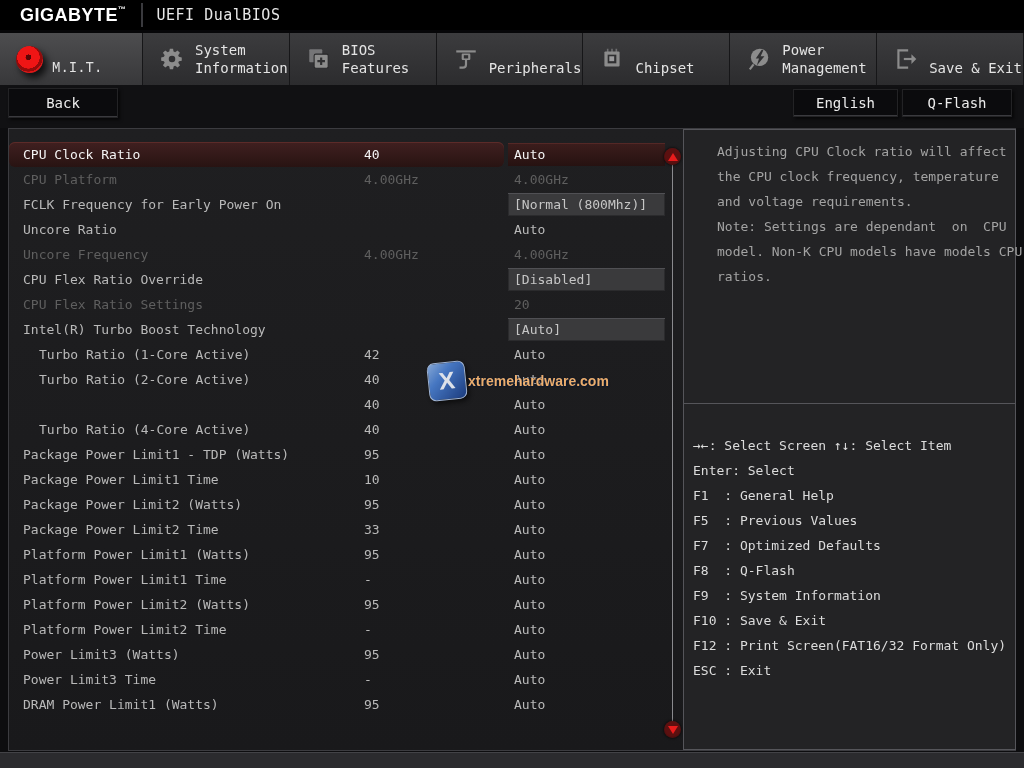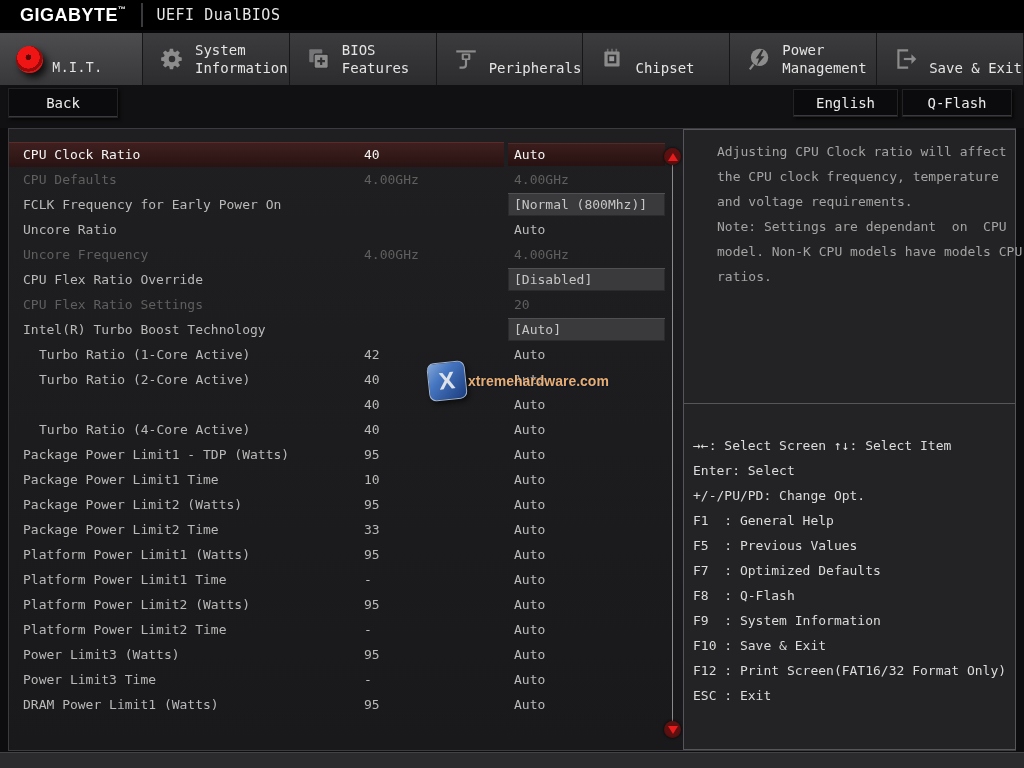--- a/index.html
+++ b/index.html
@@ -45,21 +45,21 @@
   .rows{position:absolute;left:0;top:13px;width:672px;}
   .row{position:relative;height:25px;font-size:13px;color:#b9b9b9;}
   .row .label-area{position:absolute;left:0;top:0;width:495px;height:25px;line-height:25px;}
   .s-label{position:absolute;left:14px;white-space:pre;}
   .row.indent .s-label{left:30px;}
   .s-col1{position:absolute;left:355px;}
   .s-value{position:absolute;left:499px;top:1px;width:157px;height:23px;line-height:23px;
            padding-left:6px;box-sizing:border-box;white-space:pre;}
   .row.disabled{color:#5f5f5f;}
   .row.selected{color:#f4f4f4;}
-  .row.selected .label-area{background:linear-gradient(#402020,#281312);box-shadow:inset 0 1px 0 #5c2b29;}
+  .row.selected .label-area{background:linear-gradient(#402020,#281312);box-shadow:inset 0 1px 0 #5c2b29;border-radius:6px;}
   .row.selected .s-value{background:linear-gradient(#3c1d1c,#261211);box-shadow:inset 0 1px 0 #542826;}
   .s-value.boxed{background:#3a3a3c;box-shadow:inset 0 1px 0 #505054,inset 0 0 0 1px #2b2b2d;color:#c6c6c6;}
 
   
   .scroll-track{left:663px;top:36px;width:1px;height:557px;background:#8a8a8e;}
   .scroll-btn{width:17px;height:17px;border-radius:50%;cursor:default;
       background:radial-gradient(circle at 50% 45%, #5c1010 0 55%, #320a0a 100%);
       box-shadow:0 0 3px #000;display:flex;align-items:center;justify-content:center;}
   .scroll-up{left:655px;top:19px;}
   .scroll-down{left:655px;top:592px;}
@@ -181,21 +181,21 @@
   <div class="rows">
       <div class="row selected">
     <div class="label-area">
       <span class="s-label">CPU Clock Ratio</span>
       <span class="s-col1">40</span>
     </div>
     <div class="s-value">Auto</div>
   </div>
       <div class="row disabled">
     <div class="label-area">
-      <span class="s-label">CPU Defaults</span>
+      <span class="s-label">CPU Platform</span>
       <span class="s-col1">4.00GHz</span>
     </div>
     <div class="s-value">4.00GHz</div>
   </div>
       <div class="row normal">
     <div class="label-area">
       <span class="s-label">FCLK Frequency for Early Power On</span>
       <span class="s-col1"></span>
     </div>
     <div class="s-value boxed">[Normal (800Mhz)]</div>
@@ -355,21 +355,20 @@
         <div class="text-line">the CPU clock frequency, temperature</div>
         <div class="text-line">and voltage requirements.</div>
         <div class="text-line">Note: Settings are dependant  on  CPU</div>
         <div class="text-line">model. Non-K CPU models have models CPU</div>
         <div class="text-line">ratios.</div>
       </div>
     <div class="rp-divider"></div>
     <div class="legend-block">
         <div class="text-line">→←: Select Screen ↑↓: Select Item</div>
         <div class="text-line">Enter: Select</div>
-        <div class="text-line">+/-/PU/PD: Change Opt.</div>
         <div class="text-line">F1  : General Help</div>
         <div class="text-line">F5  : Previous Values</div>
         <div class="text-line">F7  : Optimized Defaults</div>
         <div class="text-line">F8  : Q-Flash</div>
         <div class="text-line">F9  : System Information</div>
         <div class="text-line">F10 : Save &amp; Exit</div>
         <div class="text-line">F12 : Print Screen(FAT16/32 Format Only)</div>
         <div class="text-line">ESC : Exit</div>
       </div>
   </div>

